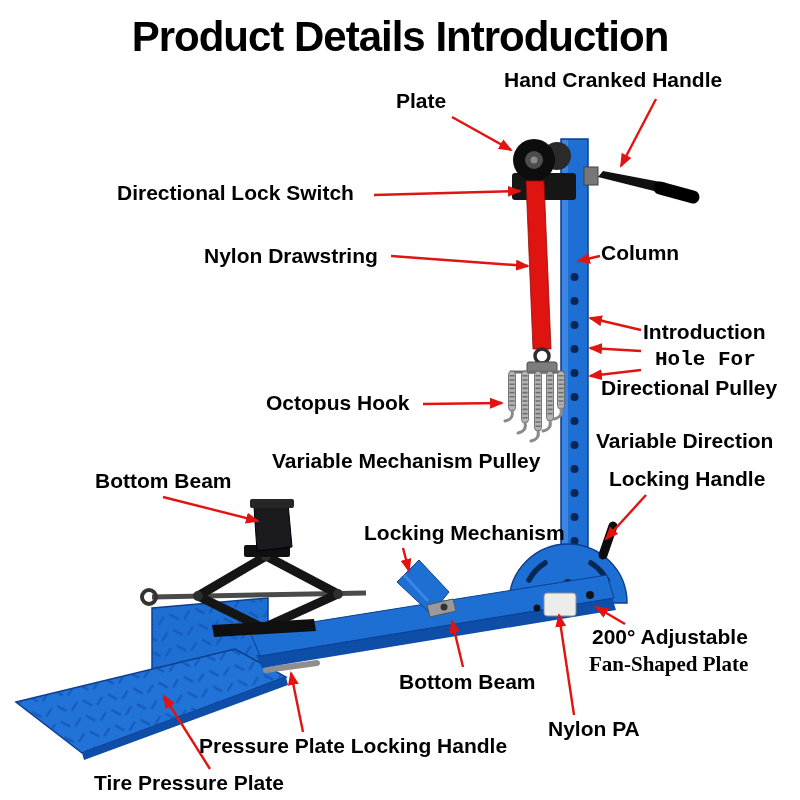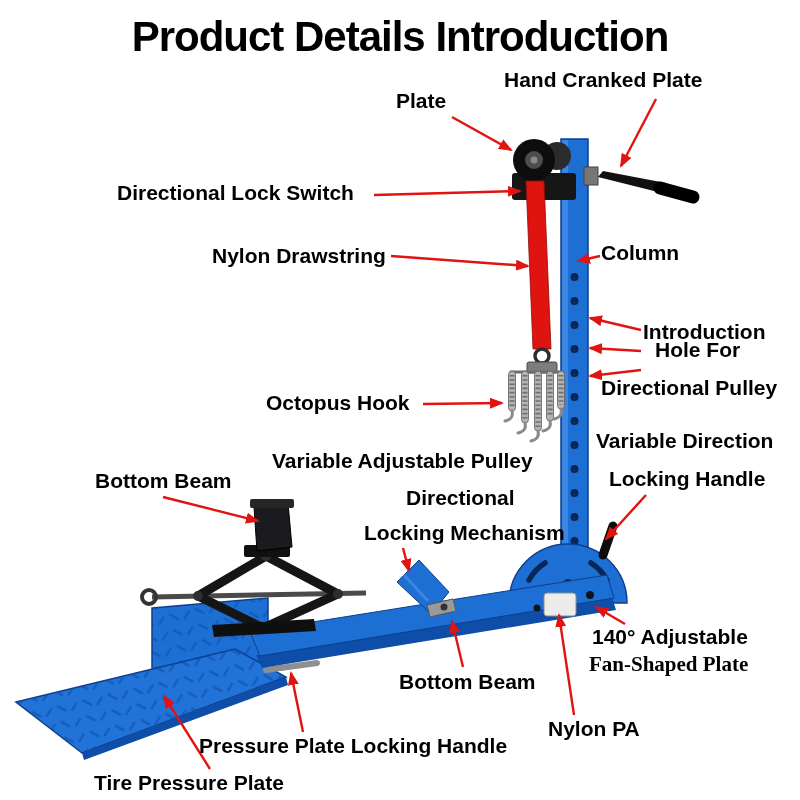--- a/index.html
+++ b/index.html
@@ -151,34 +151,33 @@
       <line x1="625" y1="615" x2="596" y2="598" marker-end="url(#ah)"></line>
       <line x1="574" y1="706" x2="559" y2="606" marker-end="url(#ah)"></line>
       <line x1="303" y1="723" x2="291" y2="664" marker-end="url(#ah)"></line>
       <line x1="210" y1="760" x2="164" y2="687" marker-end="url(#ah)"></line>
     </g>
   </svg>
 
   <div class="title">Product Details Introduction</div>
 
   <div class="lbl" style="left:396px; top:80px;">Plate</div>
-  <div class="lbl" style="left:504px; top:59px;">Hand Cranked Plate</div>
+  <div class="lbl" style="left:504px; top:59px;">Hand Cranked Handle</div>
   <div class="lbl" style="left:117px; top:172px;">Directional Lock Switch</div>
-  <div class="lbl" style="left:212px; top:235px;">Nylon Drawstring</div>
+  <div class="lbl" style="left:204px; top:235px;">Nylon Drawstring</div>
   <div class="lbl" style="left:601px; top:232px;text-align:center;">Column</div>
   <div class="lbl" style="left:643px; top:311px;">Introduction</div>
-  <div class="lbl" style="left:655px; top:329px;">Hole For</div>
+  <div class="lbl" style="left:655px; top:339px;font-family:Liberation Mono, monospace;">Hole For</div>
   <div class="lbl" style="left:601px; top:367px;">Directional Pulley</div>
   <div class="lbl" style="left:266px; top:382px;">Octopus Hook</div>
   <div class="lbl" style="left:596px; top:420px;">Variable Direction</div>
   <div class="lbl" style="left:609px; top:458px;">Locking Handle</div>
   <div class="lbl" style="left:95px;  top:460px;">Bottom Beam</div>
-  <div class="lbl" style="left:272px; top:440px;">Variable Adjustable Pulley</div>
-  <div class="lbl" style="left:406px; top:477px;">Directional</div>
+  <div class="lbl" style="left:272px; top:440px;">Variable Mechanism Pulley</div>
   <div class="lbl" style="left:364px; top:512px;">Locking Mechanism</div>
   <div class="lbl" style="left:399px; top:661px;">Bottom Beam</div>
-  <div class="lbl" style="left:592px; top:616px;">140° Adjustable</div>
+  <div class="lbl" style="left:592px; top:616px;">200° Adjustable</div>
   <div class="lbl" style="left:589px; top:643px;font-family:Liberation Serif, serif;">Fan-Shaped Plate</div>
   <div class="lbl" style="left:548px; top:708px;">Nylon PA</div>
   <div class="lbl" style="left:199px; top:725px;">Pressure Plate Locking Handle</div>
   <div class="lbl" style="left:94px;  top:762px;">Tire Pressure Plate</div>
 
 </div>
 
 </body></html>

